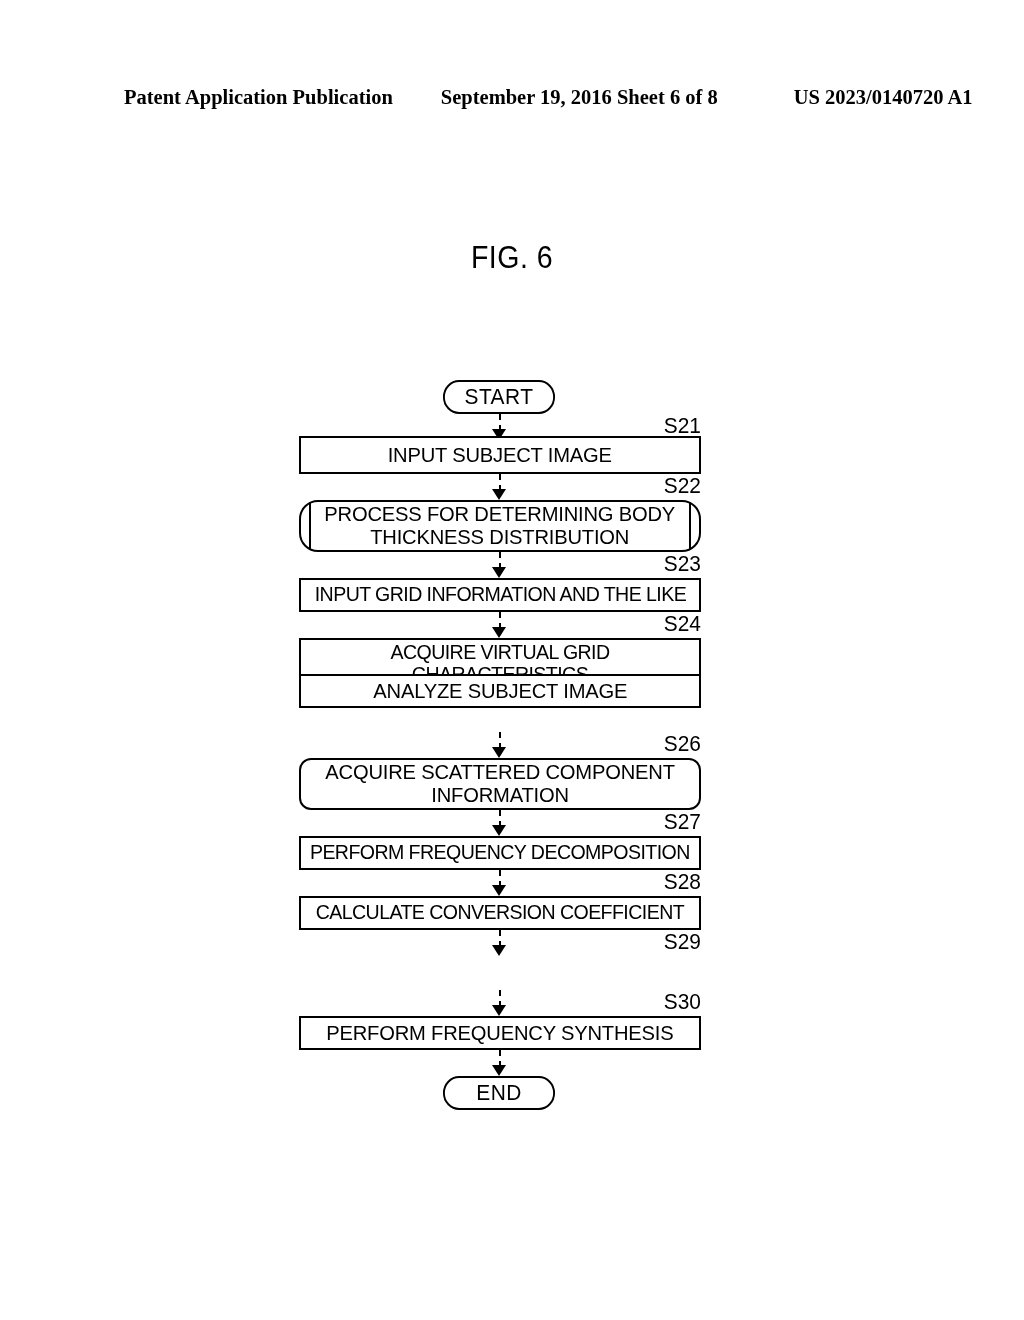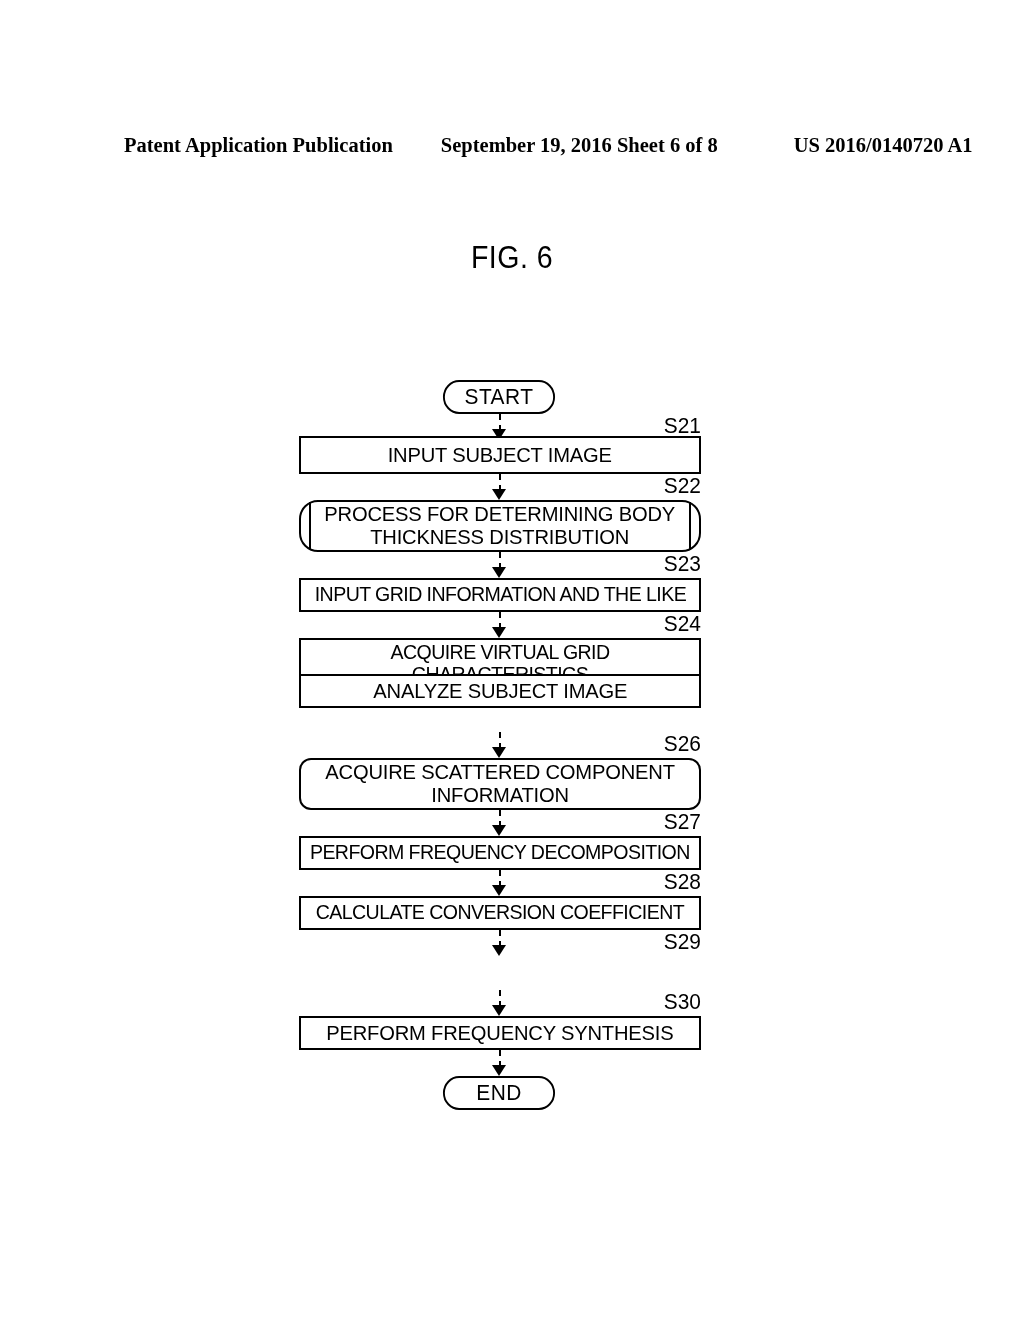--- a/index.html
+++ b/index.html
@@ -24,21 +24,20 @@
     left: 124px;
     width: 776px;
     height: 26px;
     display: flex;
     align-items: baseline;
     font-family: "Liberation Serif", serif;
     font-weight: bold;
     font-size: 20.5px;
     letter-spacing: 0px;
     white-space: nowrap;
-    margin-top: 48px;
   }
   .hdr-left   { flex: 0 0 auto; }
   .hdr-mid    { flex: 0 0 auto; margin-left: 48px; }
   .hdr-right  { flex: 0 0 auto; margin-left: 76px; }
 
   
   .fig-title {
     position: absolute;
     top: 240px;
     left: 0;
@@ -139,21 +138,21 @@
     border-right: 7.5px solid transparent;
     border-top: 11px solid #000;
   }
 </style>
 </head>
 <body>
 
 <div class="page-header">
   <span class="hdr-left">Patent Application Publication</span>
   <span class="hdr-mid">September 19, 2016  Sheet 6 of 8</span>
-  <span class="hdr-right">US 2016/0140720 A1</span>
+  <span class="hdr-right">US 2023/0140720 A1</span>
 </div>
 
 <div class="fig-title">FIG. 6</div>
 
 <div class="flow" id="flow">
 
 <div class="connector" style="top: 414px; height: 17px;"></div>
     <div class="arrowhead" style="top: 429px;"></div>
     <div class="connector" style="top: 474px; height: 17px;"></div>
     <div class="arrowhead" style="top: 489px;"></div>

